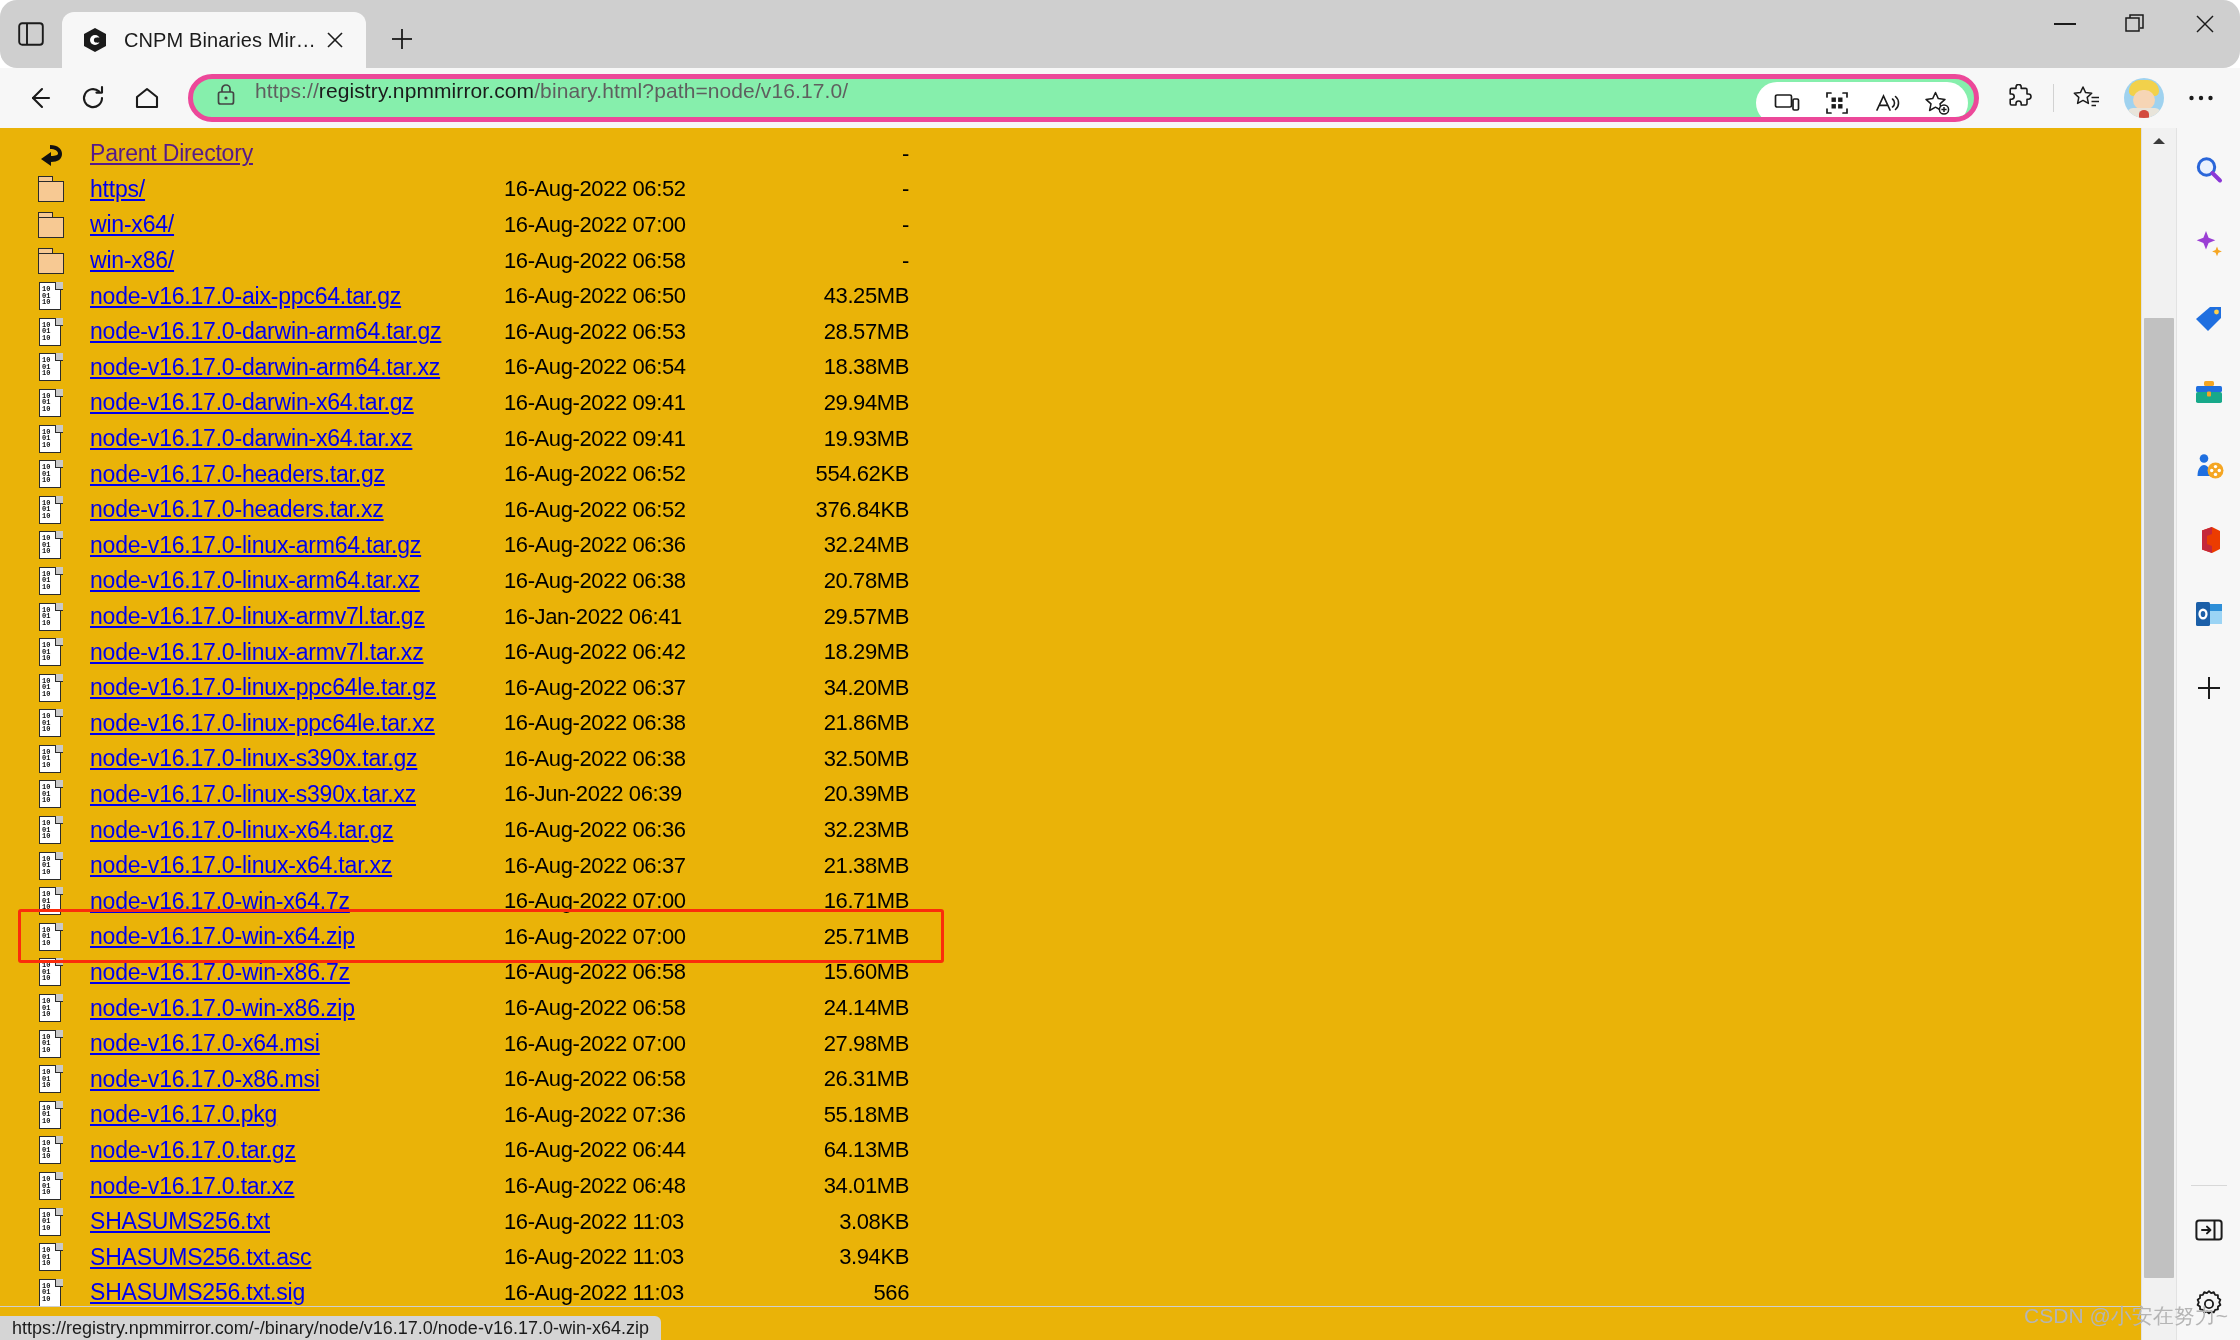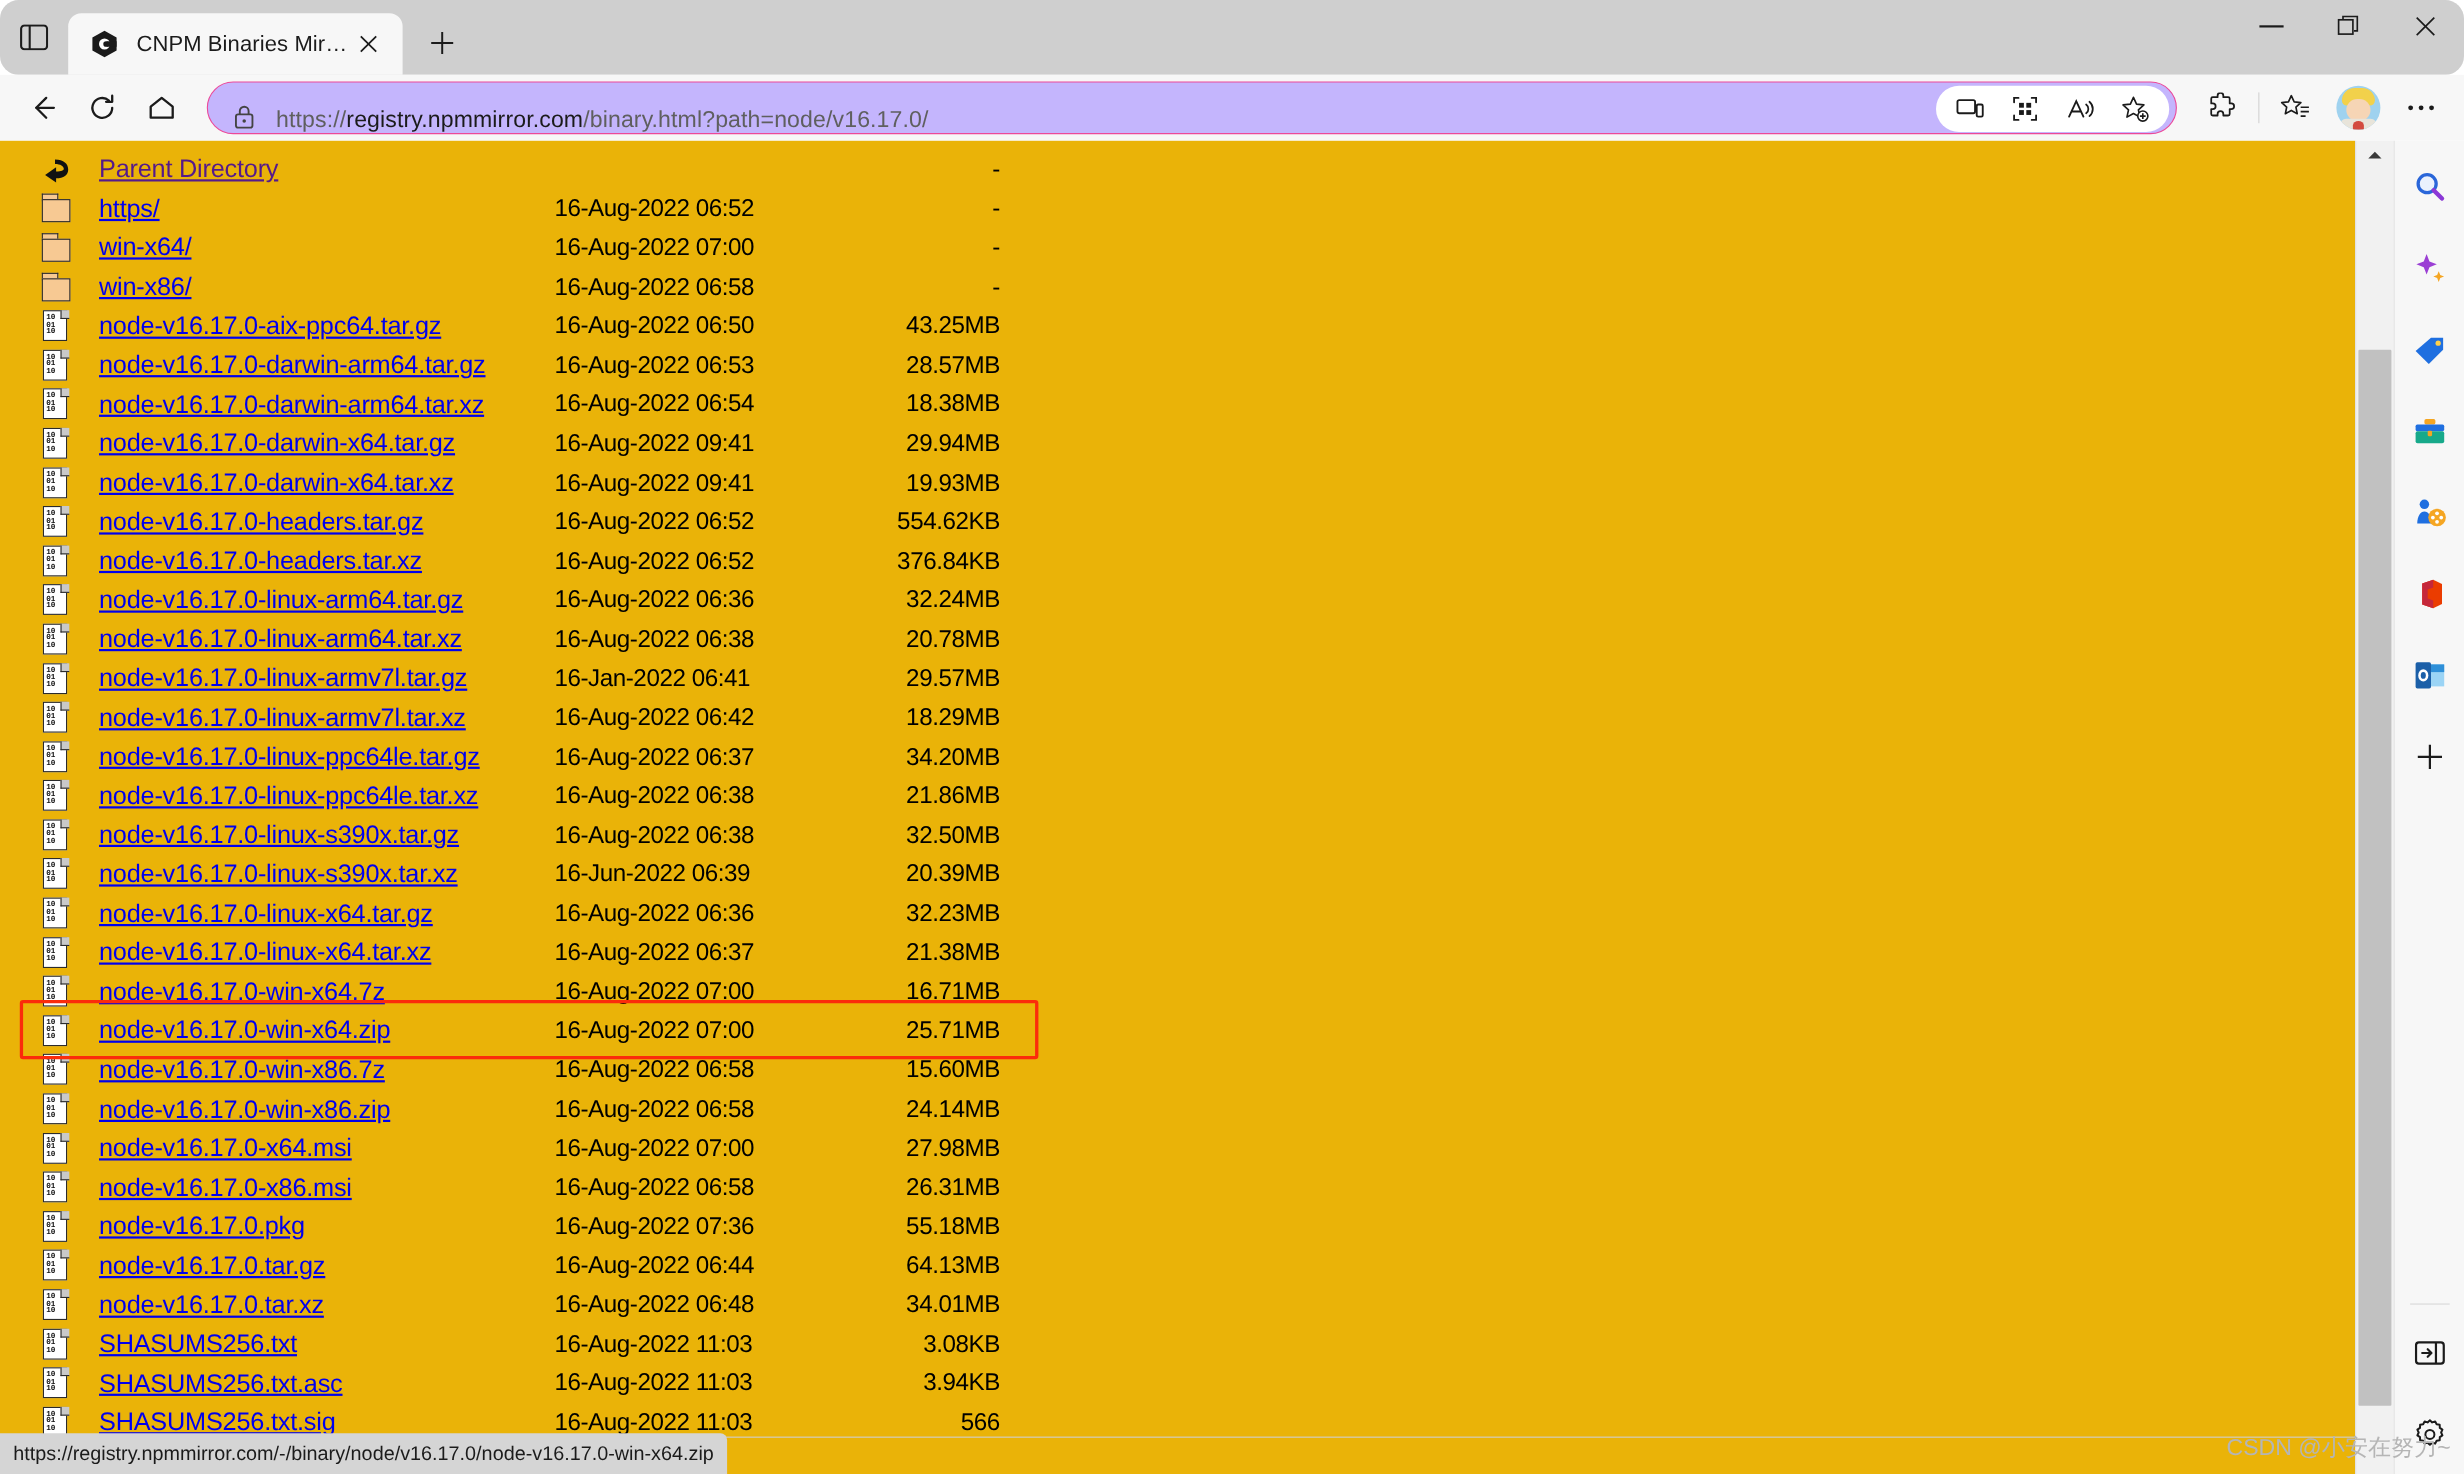--- a/index.html
+++ b/index.html
@@ -41,22 +41,22 @@
   .wincontrol{width:70px;height:48px;display:flex;align-items:center;justify-content:center;}
   .wc-min{width:22px;height:1.5px;background:#1b1b1b;}
 
   
   .navbar{
     height:60px;background:#f7f7f7;display:flex;align-items:center;padding:0 12px;
     box-sizing:border-box;flex:none;position:relative;
   }
   .navbtn{width:54px;height:54px;border-radius:50%;display:flex;align-items:center;justify-content:center;flex:none;}
   .omnibox{
-    flex:1;height:48px;background:#c4b5fd;border-radius:24px;display:flex;align-items:flex-end;
-    margin:0 14px;padding:0 18px;box-sizing:border-box;border:1px solid #ec4899;
+    flex:1;height:48px;background:#86efac;border-radius:24px;display:flex;align-items:flex-start;
+    margin:0 14px;padding:0 18px;box-sizing:border-box;border:5px solid #ec4899;
     position:relative;overflow:hidden;
   }
   .lock-icon{width:30px;height:30px;flex:none;display:flex;align-items:center;justify-content:center;}
   .url-text{
     margin-left:14px;font-size:21px;color:#5f5f5f;white-space:nowrap;letter-spacing:.1px;
   }
   .url-text .host{color:#1b1b1b;}
   .omni-actions{
     position:absolute;right:6px;top:3px;height:42px;background:#ffffff;border-radius:21px;
     display:flex;align-items:center;padding:0 6px;
@@ -125,21 +125,21 @@
     width:64px;flex:none;background:#f7f7f7;border-left:1px solid #e2e2e2;
     display:flex;flex-direction:column;align-items:center;padding-top:18px;box-sizing:border-box;
     position:relative;
   }
   .sbicon{width:48px;height:48px;margin-bottom:26px;display:flex;align-items:center;justify-content:center;border-radius:8px;}
   .sb-bottom{position:absolute;bottom:12px;left:0;width:64px;display:flex;flex-direction:column;align-items:center;}
   .sb-sep{width:36px;height:1px;background:#d8d8d8;margin-bottom:20px;}
 
   
   .statusbar{
-    position:absolute;left:0;bottom:0;height:37px;background:#d5d5d5;
+    position:absolute;left:0;bottom:0;height:24px;background:#d5d5d5;
     display:flex;align-items:center;padding:0 12px;border-radius:0 6px 0 0;
     font-family:"Liberation Sans",sans-serif;font-size:18px;color:#1b1b1b;
     white-space:nowrap;z-index:6;
   }
   .hscroll-line{
     position:absolute;left:0;right:0;bottom:33px;height:1px;background:#cfcfcf;z-index:3;
   }
   .watermark{
     position:absolute;right:12px;bottom:10px;font-size:21px;color:#b5b5b5;
     font-family:"Liberation Sans",sans-serif;z-index:7;white-space:nowrap;

